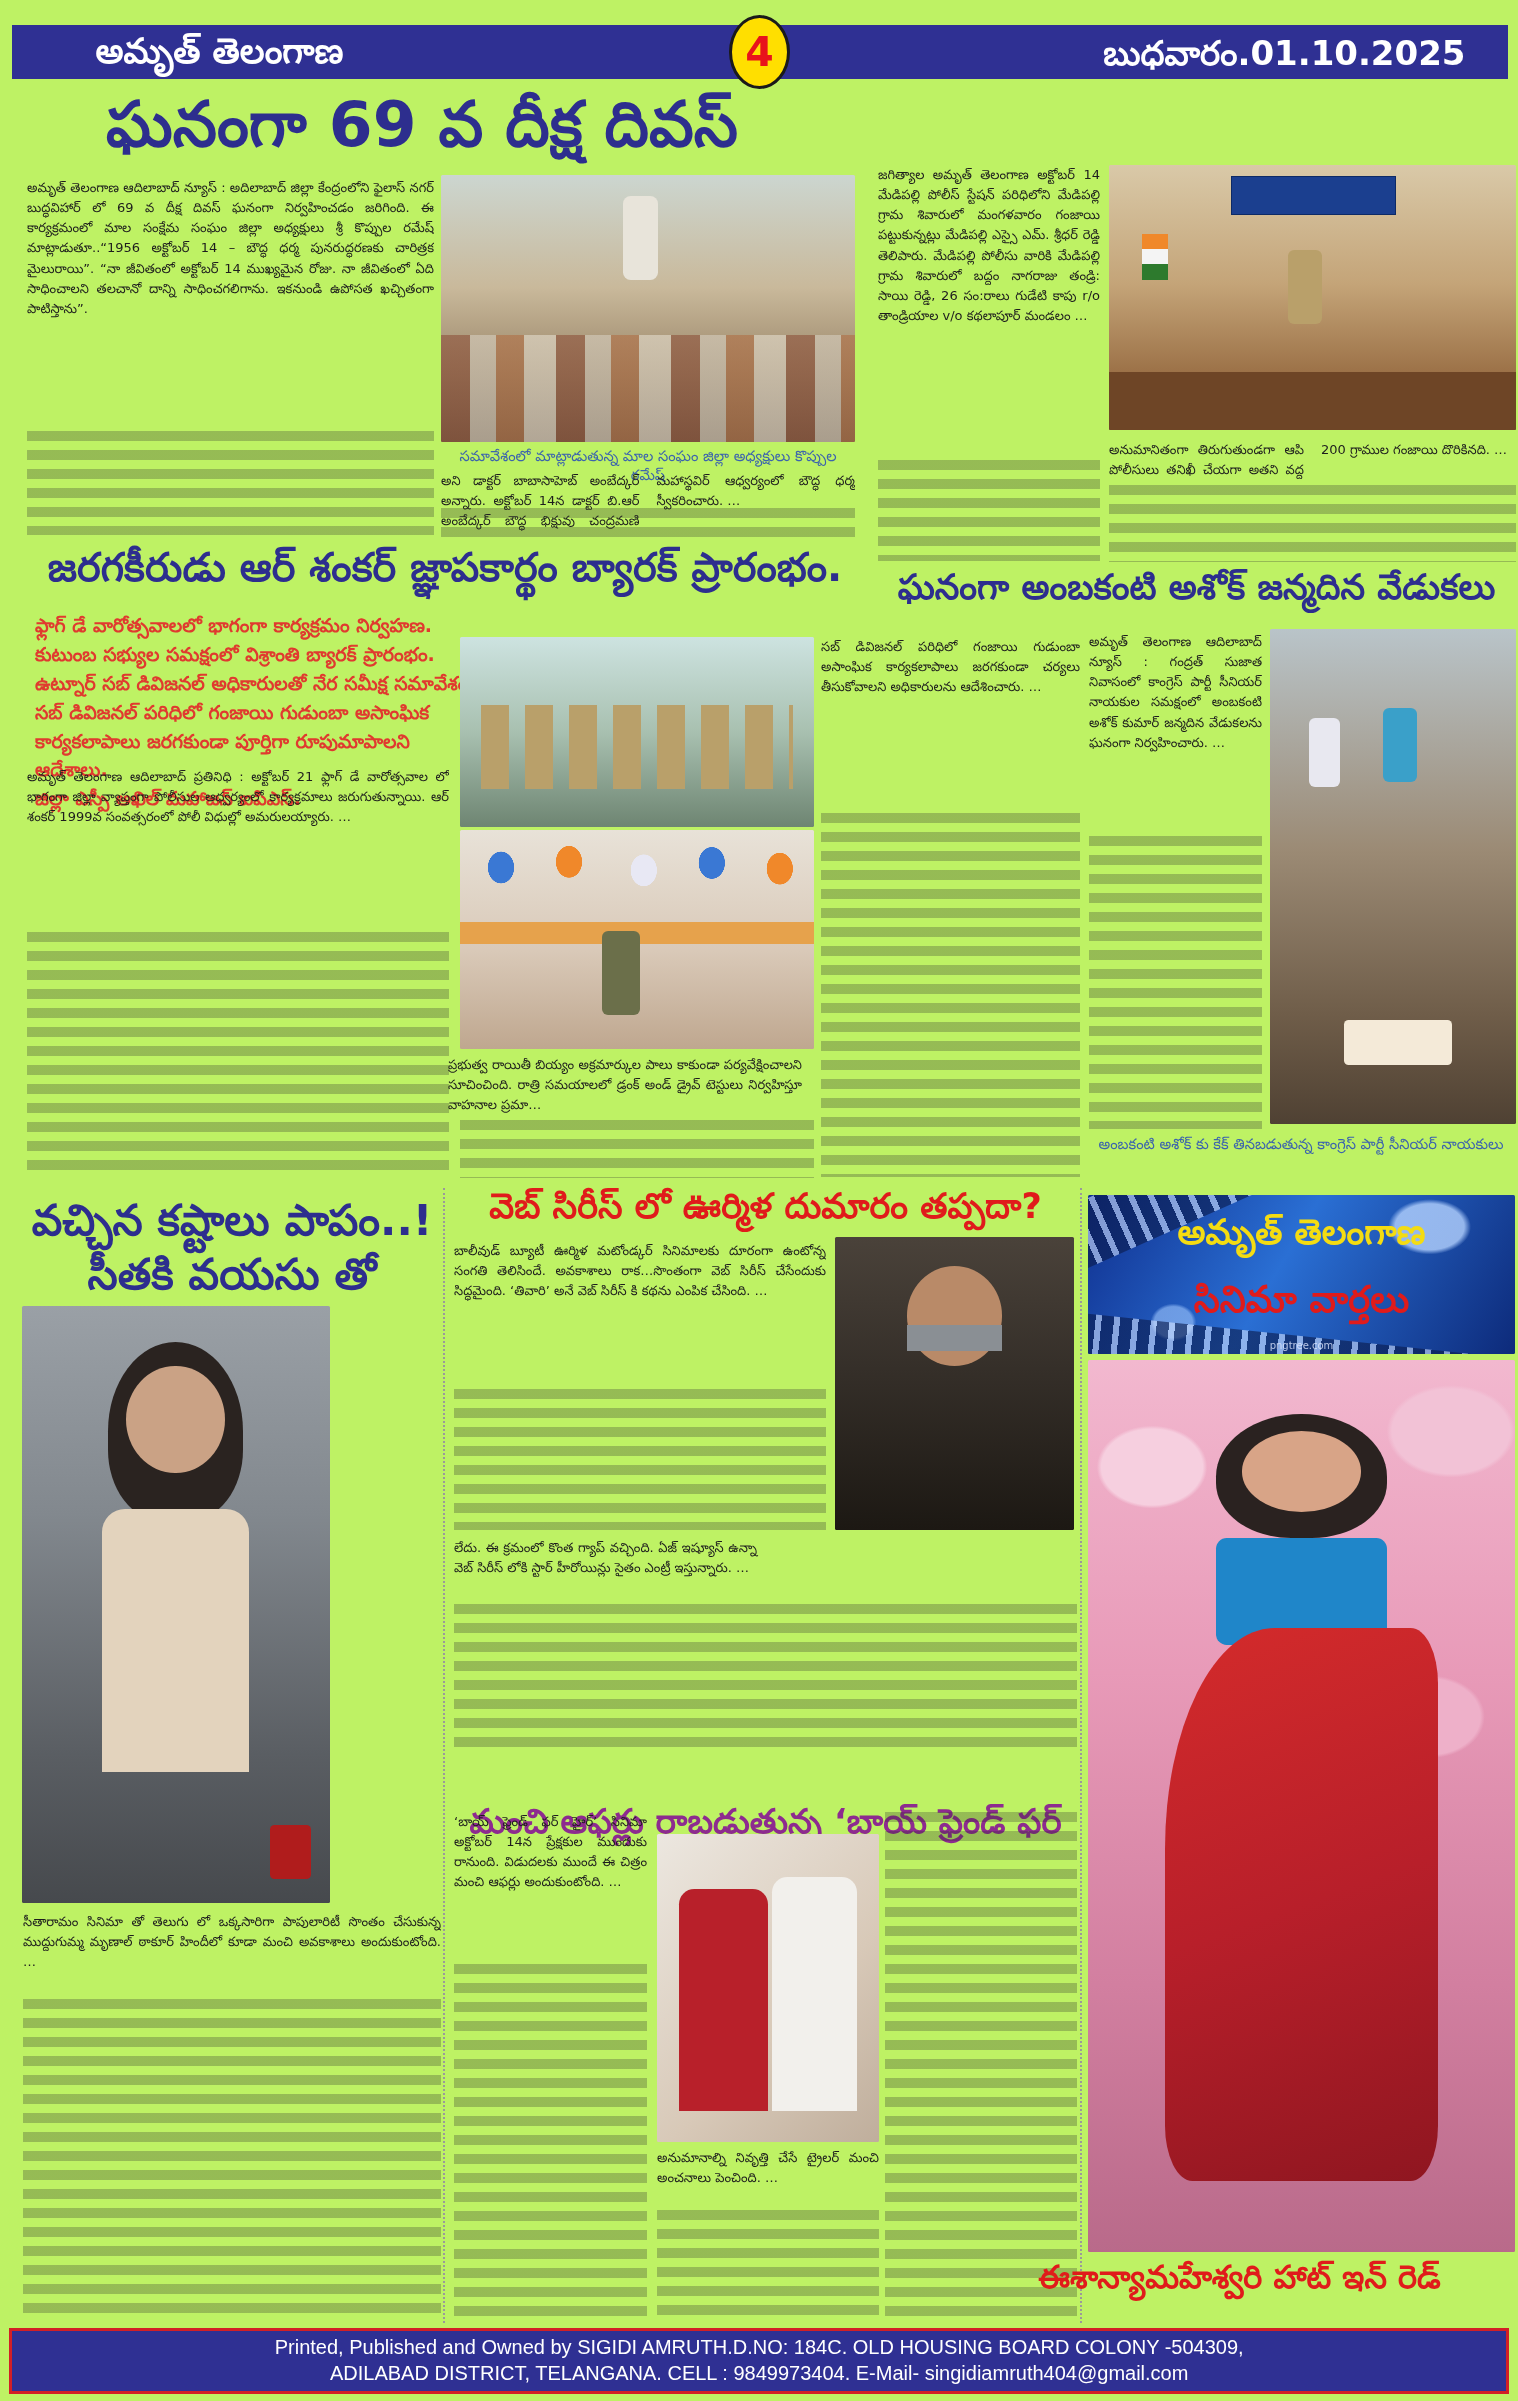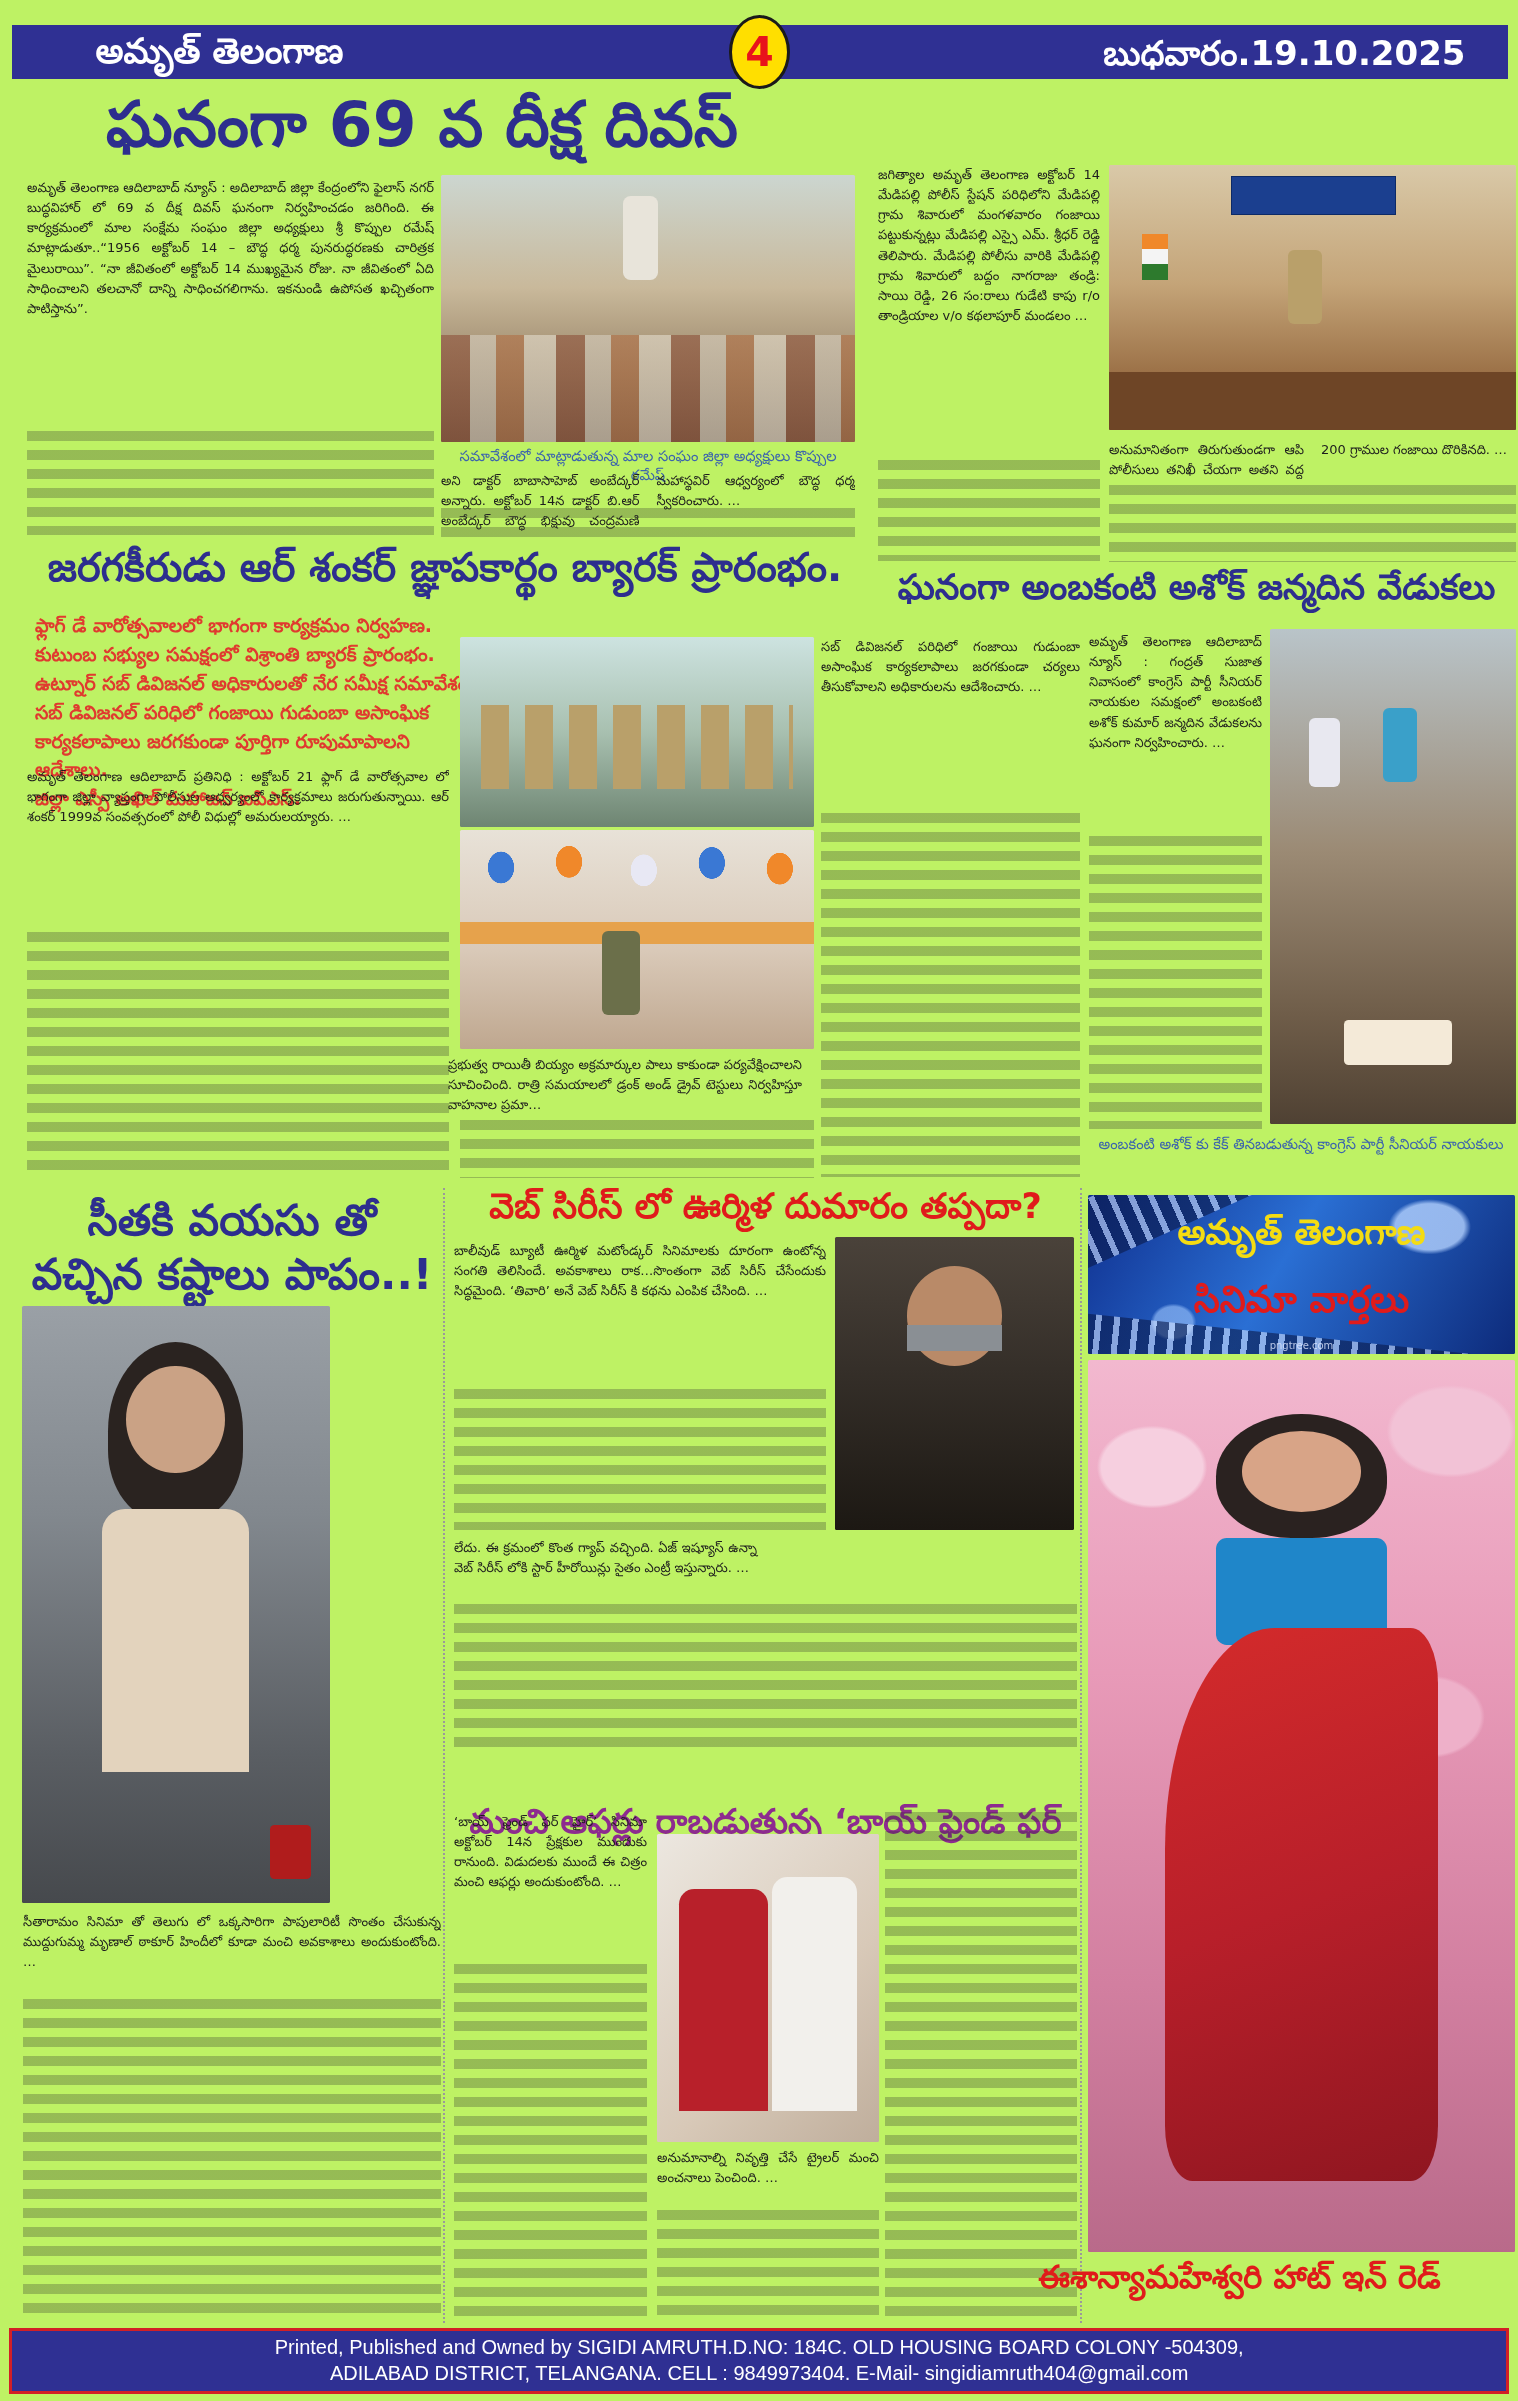--- a/index.html
+++ b/index.html
@@ -22,21 +22,21 @@
          display:flex;align-items:center;justify-content:center;}
   .white{color:#ffffff;}
 </style>
 </head>
 <body>
 
 <div id="page">
 
   <div class="abs bar" style="left:11.5px;top:25px;width:1496px;height:54px;">
     <div class="abs white" style="left:84px;top:6.1px;font-size:35px;font-weight:bold;">అమృత్ తెలంగాణ</div>
-    <div class="abs white" style="right:42px;top:7.7px;font-size:34px;font-weight:bold;">బుధవారం.19.10.2025</div>
+    <div class="abs white" style="right:42px;top:7.7px;font-size:34px;font-weight:bold;">బుధవారం.01.10.2025</div>
   </div>
   <div class="badge" style="left:729px;top:15.3px;width:55px;height:68px;">
     <span style="color:#e8131b;font-size:41px;font-weight:bold;">4</span>
   </div>
 
   <div class="abs hl navy" style="left:23px;top:91px;width:798px;font-size:63px;">ఘనంగా 69 వ దీక్ష దివస్</div>
 
   <div class="abs body-txt" style="left:27px;top:178px;width:407px;height:358px;">అమృత్ తెలంగాణ ఆదిలాబాద్ న్యూస్ : అదిలాబాద్ జిల్లా కేంద్రంలోని ఫైలాస్ నగర్ బుద్ధవిహార్ లో 69 వ దీక్ష దివస్ ఘనంగా నిర్వహించడం జరిగింది. ఈ కార్యక్రమంలో మాల సంక్షేమ సంఘం జిల్లా అధ్యక్షులు శ్రీ కొప్పుల రమేష్ మాట్లాడుతూ..“1956 అక్టోబర్ 14 – బౌద్ధ ధర్మ పునరుద్ధరణకు చారిత్రక మైలురాయి”. “నా జీవితంలో అక్టోబర్ 14 ముఖ్యమైన రోజు. నా జీవితంలో ఏది సాధించాలని తలచానో దాన్ని సాధించగలిగాను. ఇకనుండి ఉపోసత ఖచ్చితంగా పాటిస్తాను”.</div>
   <div class="fill" style="left:27px;top:431px;width:407px;height:104px;"></div>
 
@@ -111,22 +111,22 @@
     <div class="abs" style="left:16%;top:18%;width:31px;height:69px;background:#e8e8f0;border-radius:6.1px;"></div>
     <div class="abs" style="left:46%;top:16%;width:34px;height:74px;background:#3aa0c9;border-radius:6.1px;"></div>
     <div class="abs" style="left:30%;bottom:12%;width:44%;height:9%;background:#f4ead8;border-radius:4.6px;"></div>
   </div>
   <div class="abs cap" style="left:1086px;top:1135px;width:430px;">అంబకంటి అశోక్ కు కేక్ తినబడుతున్న కాంగ్రెస్ పార్టీ సీనియర్ నాయకులు</div>
 
   <div class="vdot" style="left:443px;top:1188px;height:1135px;"></div>
   <div class="vdot" style="left:1080px;top:1188px;height:1135px;"></div>
 
   <div class="abs hl navy" style="left:23px;top:1194px;width:418px;font-size:43px;line-height:1.25;">
+    <div>వచ్చిన కష్టాలు పాపం..!</div>
     <div>సీతకి వయసు తో</div>
-    <div>వచ్చిన కష్టాలు పాపం..!</div>
   </div>
   <div class="photo" style="left:21.5px;top:1306px;width:308px;height:597px;
        background:linear-gradient(180deg,#9aa0a6 0%,#82888e 35%,#5a5e63 75%,#46494d 100%);">
     <div class="abs" style="left:28%;top:6%;width:44%;height:30%;background:#2a2320;border-radius:50% 50% 40% 40%;"></div>
     <div class="abs" style="left:34%;top:10%;width:32%;height:18%;background:#caa285;border-radius:50%;"></div>
     <div class="abs" style="left:26%;top:34%;width:48%;height:44%;background:#e3d3bd;border-radius:23px 23px 0 0;"></div>
     <div class="abs" style="right:6%;bottom:4%;width:41px;height:54px;background:#b01c1c;border-radius:4.6px;"></div>
   </div>
   <div class="abs body-txt" style="left:23px;top:1912px;width:418px;height:408px;">సీతారామం సినిమా తో తెలుగు లో ఒక్కసారిగా పాపులారిటీ సొంతం చేసుకున్న ముద్దుగుమ్మ మృణాల్ ఠాకూర్ హిందీలో కూడా మంచి అవకాశాలు అందుకుంటోంది. …</div>
   <div class="fill" style="left:23px;top:1999px;width:418px;height:321px;"></div>

